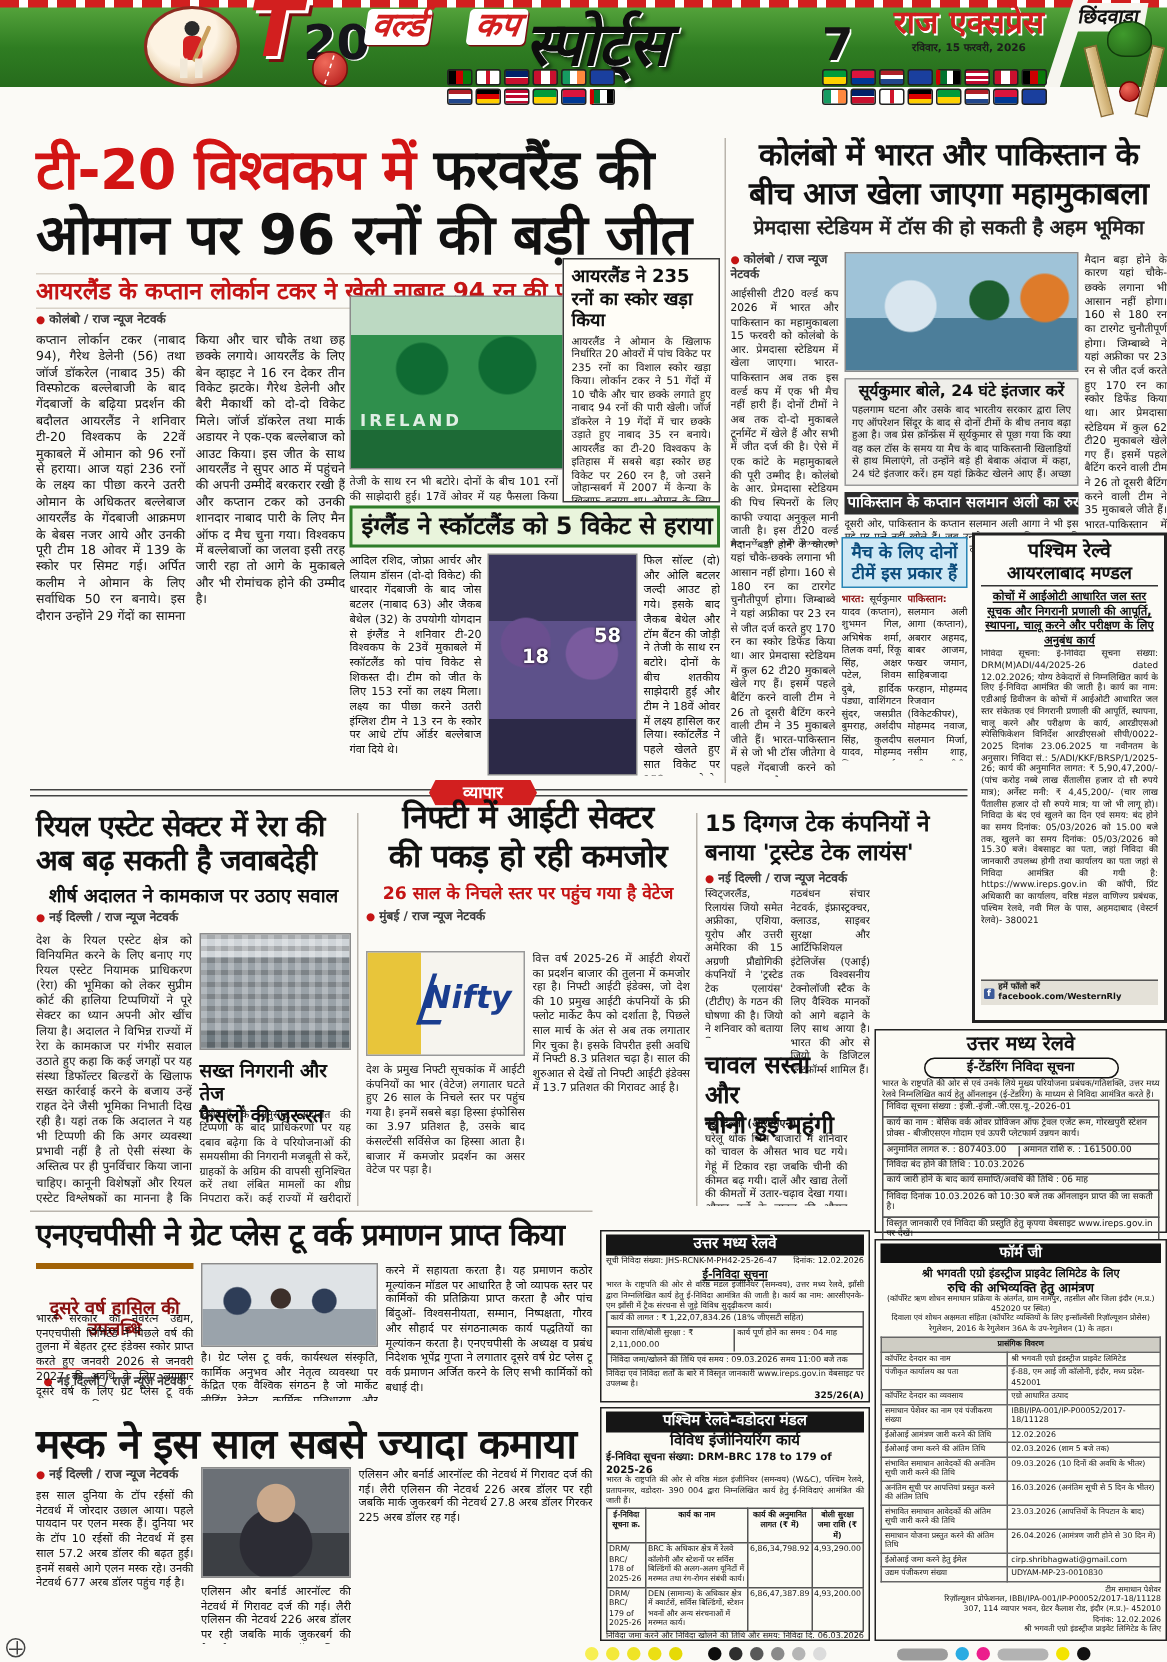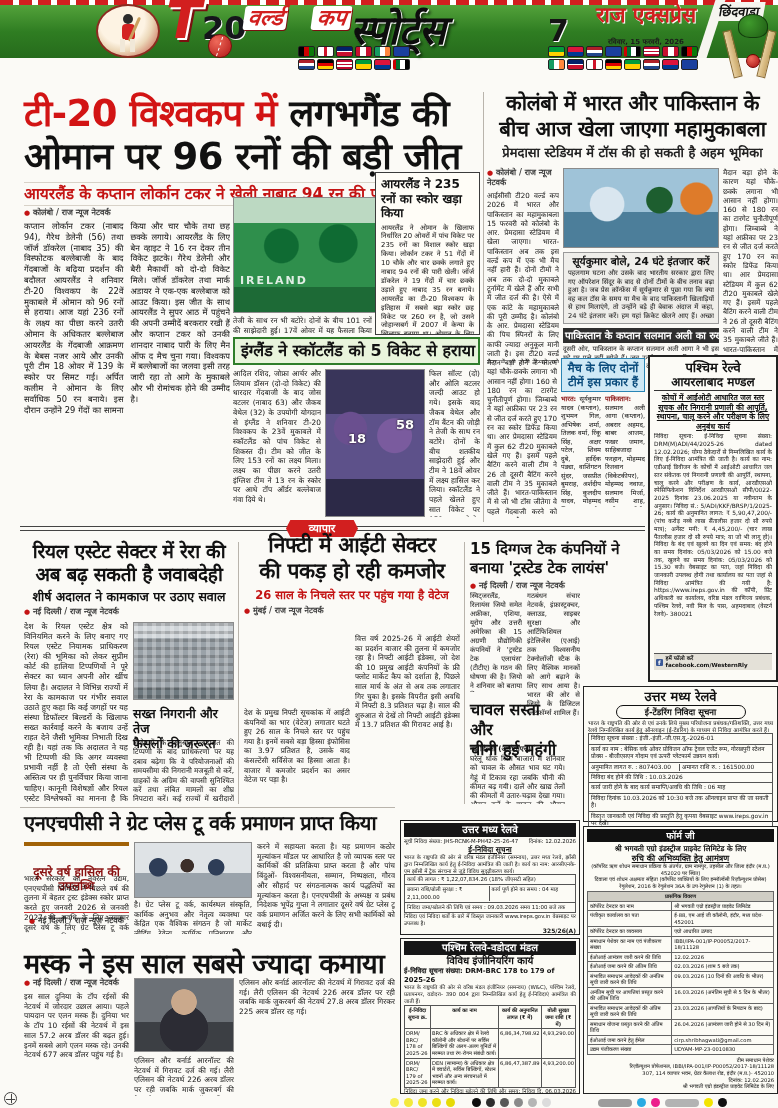--- a/index.html
+++ b/index.html
@@ -23,21 +23,21 @@
   .t-world{position:absolute;left:78px;top:6px;font:italic 900 22px/24px "DejaVu Sans",sans-serif;color:#d21f1f;background:#fff;padding:0 4px;border-radius:3px;transform:skewX(-8deg);box-shadow:1px 1px 0 #7a1010}
   .t-cup{position:absolute;left:146px;top:6px;font:italic 900 22px/24px "DejaVu Sans",sans-serif;color:#d21f1f;background:#fff;padding:0 5px;border-radius:3px;transform:skewX(-8deg);box-shadow:1px 1px 0 #7a1010}
   .t-ball{position:absolute;left:42px;top:34px;width:24px;height:24px;border-radius:50%;border:1px solid #7a0d0d;
           background:radial-gradient(circle at 35% 30%,#ef6a5a,#b01515)}
   .t-ball:after{content:"";position:absolute;left:10px;top:2px;width:3px;height:20px;border-left:1px dashed #fff;transform:rotate(18deg)}
   .sports-title{left:350px;top:8px;width:170px;font:italic 900 40px/44px "DejaVu Sans",sans-serif;color:#0d0d0d;
                 text-shadow:1px 1px 0 #fff,3px 3px 3px rgba(0,0,0,.55)}
   .page-num{left:548px;top:16px;font:900 30px/30px "DejaVu Sans",sans-serif;color:#141414;text-shadow:1px 1px 0 #fff}
   .paper{left:582px;top:4px;width:128px;text-align:center}
   .paper-name{font:900 21px/23px "DejaVu Sans",sans-serif;color:#d21f1f;text-shadow:1px 1px 0 #fff}
-  .paper-date{font:700 7px/9px "DejaVu Sans",sans-serif;color:#1c1c1c;margin-top:11px}
+  .paper-date{font:700 7px/9px "DejaVu Sans",sans-serif;color:#1c1c1c;margin-top:1px}
   .mast-slash{left:706px;top:0;width:10px;height:58px;background:#f6f5ef;transform:skewX(-18deg)}
   .edition{left:714px;top:2px;background:#f6f5ef;padding:2px 5px;font:900 13px/15px "DejaVu Sans",sans-serif;color:#101010;transform:skewX(-10deg)}
   .wicket{left:724px;top:14px;width:52px;height:66px}
   .wicket .helm{position:absolute;left:14px;top:0;width:30px;height:24px;border-radius:50% 50% 40% 40%;background:radial-gradient(circle at 35% 35%,#3f9a2c,#1f5c14);border:1px solid #123c0c}
   .wicket .bat1{position:absolute;left:4px;top:16px;width:9px;height:48px;background:linear-gradient(90deg,#e8cf9e,#c9a86a);transform:rotate(-14deg);border:1px solid #8a6a34}
   .wicket .bat2{position:absolute;left:38px;top:16px;width:9px;height:48px;background:linear-gradient(90deg,#e8cf9e,#c9a86a);transform:rotate(14deg);border:1px solid #8a6a34}
   .wicket .ball{position:absolute;left:22px;top:40px;width:14px;height:14px;border-radius:50%;background:radial-gradient(circle at 35% 30%,#ef6a5a,#a81212);border:1px solid #700}
   .flags{display:grid;gap:2px}
   .flags-l{left:298px;top:46px;grid-template-columns:repeat(6,17px)}
   .flags-r{left:548px;top:46px;grid-template-columns:repeat(8,17px)}
@@ -104,21 +104,21 @@
   .wr-adi{left:648px;top:355px;width:130px;height:327px;border:2px solid #222;background:#fcfbf6;padding:3px 4px}
   .wr-adi .h1{font:900 13px/15px "DejaVu Sans",sans-serif;text-align:center}
   .wr-adi .h2{font:900 12px/14px "DejaVu Sans",sans-serif;text-align:center;border-bottom:1px solid #333;padding-bottom:1px}
   .wr-adi .sub{font:800 7.6px/9.6px "DejaVu Sans",sans-serif;text-align:center;text-decoration:underline;margin-top:2px}
   .wr-adi .bd{font:400 5.9px/7.7px "DejaVu Sans",sans-serif;text-align:justify;margin-top:2px;height:218px;overflow:hidden}
   .adfoot{display:flex;align-items:center;gap:3px;background:#e4e1d8;border-top:1px solid #555;margin-top:2px;padding:1px 2px;font:700 5.6px/7px "DejaVu Sans",sans-serif}
   .fb{display:inline-block;width:7px;height:7px;background:#3b5998;color:#fff;font:800 6px/7px "DejaVu Sans",sans-serif;text-align:center;border-radius:1px}
   
   .vy-tab{left:286px;top:520px;width:72px;height:17px;background:#d21f1f;color:#fff;font:800 11px/17px "DejaVu Sans",sans-serif;text-align:center;
           clip-path:polygon(6% 0,94% 0,100% 50%,94% 100%,6% 100%,0 50%)}
-  .bizhead{font:900 19px/23px "DejaVu Sans",sans-serif;text-align:center;letter-spacing:-.3px;white-space:nowrap}
+  .bizhead{font:900 19px/23px "DejaVu Sans",sans-serif;text-align:left;letter-spacing:-.3px;white-space:nowrap}
   .bizhead2{font:900 21px/26px "DejaVu Sans",sans-serif;text-align:center;letter-spacing:-.3px;white-space:nowrap}
   .bizsub{font:700 12.5px/15px "DejaVu Sans",sans-serif;text-align:center}
   .redsub{font:800 11.5px/14px "DejaVu Sans",sans-serif;color:#c41414;text-align:center}
   .bodytext{font:400 7.8px/10.1px "DejaVu Sans",sans-serif;text-align:justify}
   .ph-building{background:
       repeating-linear-gradient(90deg,rgba(255,255,255,.25) 0 4px,transparent 4px 9px),
       repeating-linear-gradient(180deg,rgba(40,40,40,.25) 0 3px,transparent 3px 8px),
       linear-gradient(180deg,#cfd4d8 0 20%,#9aa2a8 20% 85%,#6f7a80 85%)}
   .crosshead{font:800 12.5px/15px "DejaVu Sans",sans-serif}
   .niftylogo{border:1px solid #999;background:linear-gradient(90deg,#e8c53a 0 34%,#f6f4ee 34%);position:relative}
@@ -135,21 +135,21 @@
   .trow{border:1px solid #555;font:400 5.9px/7.4px "DejaVu Sans",sans-serif;padding:1px 2px;margin-top:-1px}
   .trow.split{display:flex}
   .trow.split div{flex:1}
   .trow.split div+div{border-left:1px solid #555;padding-left:2px}
   .refnum{font:700 6px/7px "DejaVu Sans",sans-serif;text-align:right}
   .barfoot{background:#1d1d1d;color:#fff;font:700 5.5px/9px "DejaVu Sans",sans-serif;text-align:center;margin-top:2px;white-space:nowrap;overflow:hidden}
   
   .formg{left:583px;top:826px;width:195px;height:268px;border:1.5px solid #222;background:#fcfbf5;padding:2px 3px}
   .formg .bar{background:#111;color:#fff;font:800 9.5px/13px "DejaVu Sans",sans-serif;text-align:center}
   .formg .l1{font:800 7.4px/9px "DejaVu Sans",sans-serif;text-align:center;margin-top:2px}
-  .formg .l2{font:800 8.2px/10px "DejaVu Sans",sans-serif;text-align:center;text-decoration:underline}
+  .formg .l2{font:800 8.2px/10px "DejaVu Sans",sans-serif;text-align:center;}
   .formg .l3{font:400 5.2px/6.6px "DejaVu Sans",sans-serif;text-align:center}
   .fgt{width:100%;border-collapse:collapse;margin-top:2px}
   .fgt td{border:1px solid #666;font:400 5.2px/6.5px "DejaVu Sans",sans-serif;padding:1px 2px;vertical-align:top}
   .fgt .th{background:#cfcdc4;font-weight:700;text-align:center}
   .fgsign{font:400 5.2px/6.6px "DejaVu Sans",sans-serif;text-align:right;margin-top:2px}
   
   .jhs{left:400px;top:820px;width:180px;height:115px;border:1.5px solid #222;background:#fcfbf5;padding:2px 3px}
   .blackbar{background:#161616;color:#fff;font:800 10px/14px "DejaVu Sans",sans-serif;text-align:center;white-space:nowrap;overflow:hidden}
   .jhs .meta{display:flex;justify-content:space-between;font:400 5.4px/7px "DejaVu Sans",sans-serif;margin-top:1px}
   .jhs .sub{font:800 7.5px/9px "DejaVu Sans",sans-serif;text-align:center;text-decoration:underline}
@@ -254,21 +254,21 @@
       <span class="flag f11"></span>
       <span class="flag f12"></span>
       <span class="flag f6"></span>
       <span class="flag f7"></span>
       <span class="flag f2"></span>
   </div>
 
   <div class="abs rule" style="left:483px;top:92px;width:1px;height:430px"></div>
 
   <div class="abs lead-h">
-    <div><span class="r">टी-20 विश्वकप में</span><span> लगभगैंड की</span></div>
+    <div><span class="r">टी-20 विश्वकप में</span><span> फरवरैंड की</span></div>
     <div>ओमान पर 96 रनों की बड़ी जीत</div>
   </div>
   <div class="abs lead-sub">आयरलैंड के कप्तान लोर्कान टकर ने खेली नाबाद 94 रन की पारी</div>
   <div class="abs byline" style="left:24px;top:208px">
     <span class="dot">●</span> <span>कोलंबो / राज न्यूज नेटवर्क</span>
   </div>
   <div class="abs smalltext j cols2 clip" style="left:24px;top:221px;width:206px;height:299px">कप्तान लोर्कान टकर (नाबाद 94), गैरेथ डेलेनी (56) तथा जॉर्ज डॉकरेल (नाबाद 35) की विस्फोटक बल्लेबाजी के बाद गेंदबाजों के बढ़िया प्रदर्शन की बदौलत आयरलैंड ने शनिवार टी-20 विश्वकप के 22वें मुकाबले में ओमान को 96 रनों से हराया। आज यहां 236 रनों के लक्ष्य का पीछा करने उतरी ओमान के अधिकतर बल्लेबाज आयरलैंड के गेंदबाजी आक्रमण के बेबस नजर आये और उनकी पूरी टीम 18 ओवर में 139 के स्कोर पर सिमट गई। अर्पित कलीम ने ओमान के लिए सर्वाधिक 50 रन बनाये। इस दौरान उन्होंने 29 गेंदों का सामना किया और चार चौके तथा छह छक्के लगाये। आयरलैंड के लिए बेन व्हाइट ने 16 रन देकर तीन विकेट झटके। गैरेथ डेलेनी और बैरी मैकार्थी को दो-दो विकेट मिले। जॉर्ज डॉकरेल तथा मार्क अडायर ने एक-एक बल्लेबाज को आउट किया। इस जीत के साथ आयरलैंड ने सुपर आठ में पहुंचने की अपनी उम्मीदें बरकरार रखी हैं और कप्तान टकर को उनकी शानदार नाबाद पारी के लिए मैन ऑफ द मैच चुना गया। विश्वकप में बल्लेबाजों का जलवा इसी तरह जारी रहा तो आगे के मुकाबले और भी रोमांचक होने की उम्मीद है।</div>
 
   <div class="abs ph ph-ireland" style="left:233px;top:197px;width:160px;height:116px">
     <span class="ph-label">IRELAND</span>
@@ -360,20 +360,24 @@
     <div>सख्त निगरानी और तेज</div>
     <div>फैसलों की जरूरत</div>
   </div>
   <div class="abs bodytext clip" style="left:133px;top:738px;width:101px;height:66px;font-size:7.2px;line-height:9.4px">विशेषज्ञों के अनुसार, अदालत की टिप्पणी के बाद प्राधिकरणों पर यह दबाव बढ़ेगा कि वे परियोजनाओं की समयसीमा की निगरानी मजबूती से करें, ग्राहकों के अग्रिम की वापसी सुनिश्चित करें तथा लंबित मामलों का शीघ्र निपटारा करें। कई राज्यों में खरीदारों की शिकायतें वर्षों तक लंबित रहती हैं, जिससे घर खरीदारों का भरोसा कमजोर होता है। अब संभावना है कि शिकायतों के निपटारे में तेजी आएगी।</div>
 
   <div class="abs" style="left:244px;top:532px;width:216px">
     <div class="bizhead2">निफ्टी में आईटी सेक्टर</div>
     <div class="bizhead2">की पकड़ हो रही कमजोर</div>
     <div class="redsub" style="margin-top:4px">26 साल के निचले स्तर पर पहुंच गया है वेटेज</div>
     <div class="byline" style="margin-top:4px"><span class="dot">●</span> <span>मुंबई / राज न्यूज नेटवर्क</span></div>
+  </div>
+  <div class="abs niftylogo" style="left:244px;top:634px;width:106px;height:70px">
+    <i></i>
+    <span>Nifty</span>
   </div>
   <div class="abs bodytext clip" style="left:244px;top:708px;width:106px;height:96px;font-size:7.3px;line-height:9.6px">देश के प्रमुख निफ्टी सूचकांक में आईटी कंपनियों का भार (वेटेज) लगातार घटते हुए 26 साल के निचले स्तर पर पहुंच गया है। इनमें सबसे बड़ा हिस्सा इंफोसिस का 3.97 प्रतिशत है, उसके बाद कंसल्टेंसी सर्विसेज का हिस्सा आता है। बाजार में कमजोर प्रदर्शन का असर वेटेज पर पड़ा है।</div>
   <div class="abs bodytext clip" style="left:355px;top:634px;width:105px;height:170px;font-size:7.3px;line-height:9.6px">वित्त वर्ष 2025-26 में आईटी शेयरों का प्रदर्शन बाजार की तुलना में कमजोर रहा है। निफ्टी आईटी इंडेक्स, जो देश की 10 प्रमुख आईटी कंपनियों के फ्री फ्लोट मार्केट कैप को दर्शाता है, पिछले साल मार्च के अंत से अब तक लगातार गिर चुका है। इसके विपरीत इसी अवधि में निफ्टी 8.3 प्रतिशत चढ़ा है। साल की शुरुआत से देखें तो निफ्टी आईटी इंडेक्स में 13.7 प्रतिशत की गिरावट आई है।</div>
 
   <div class="abs" style="left:470px;top:540px;width:110px">
     <div class="ttl-h">15 दिग्गज टेक कंपनियों ने</div>
     <div class="ttl-h">बनाया 'ट्रस्टेड टेक लायंस'</div>
     <div class="byline" style="margin-top:3px"><span class="dot">●</span> <span>नई दिल्ली / राज न्यूज नेटवर्क</span></div>
   </div>
   <div class="abs smallbody clip" style="left:470px;top:592px;width:52px;height:100px">स्विट्जरलैंड, रिलायंस जियो समेत अफ्रीका, एशिया, यूरोप और उत्तरी अमेरिका की 15 अग्रणी प्रौद्योगिकी कंपनियों ने 'ट्रस्टेड टेक एलायंस' (टीटीए) के गठन की घोषणा की है। जियो ने शनिवार को बताया कि यह</div>

